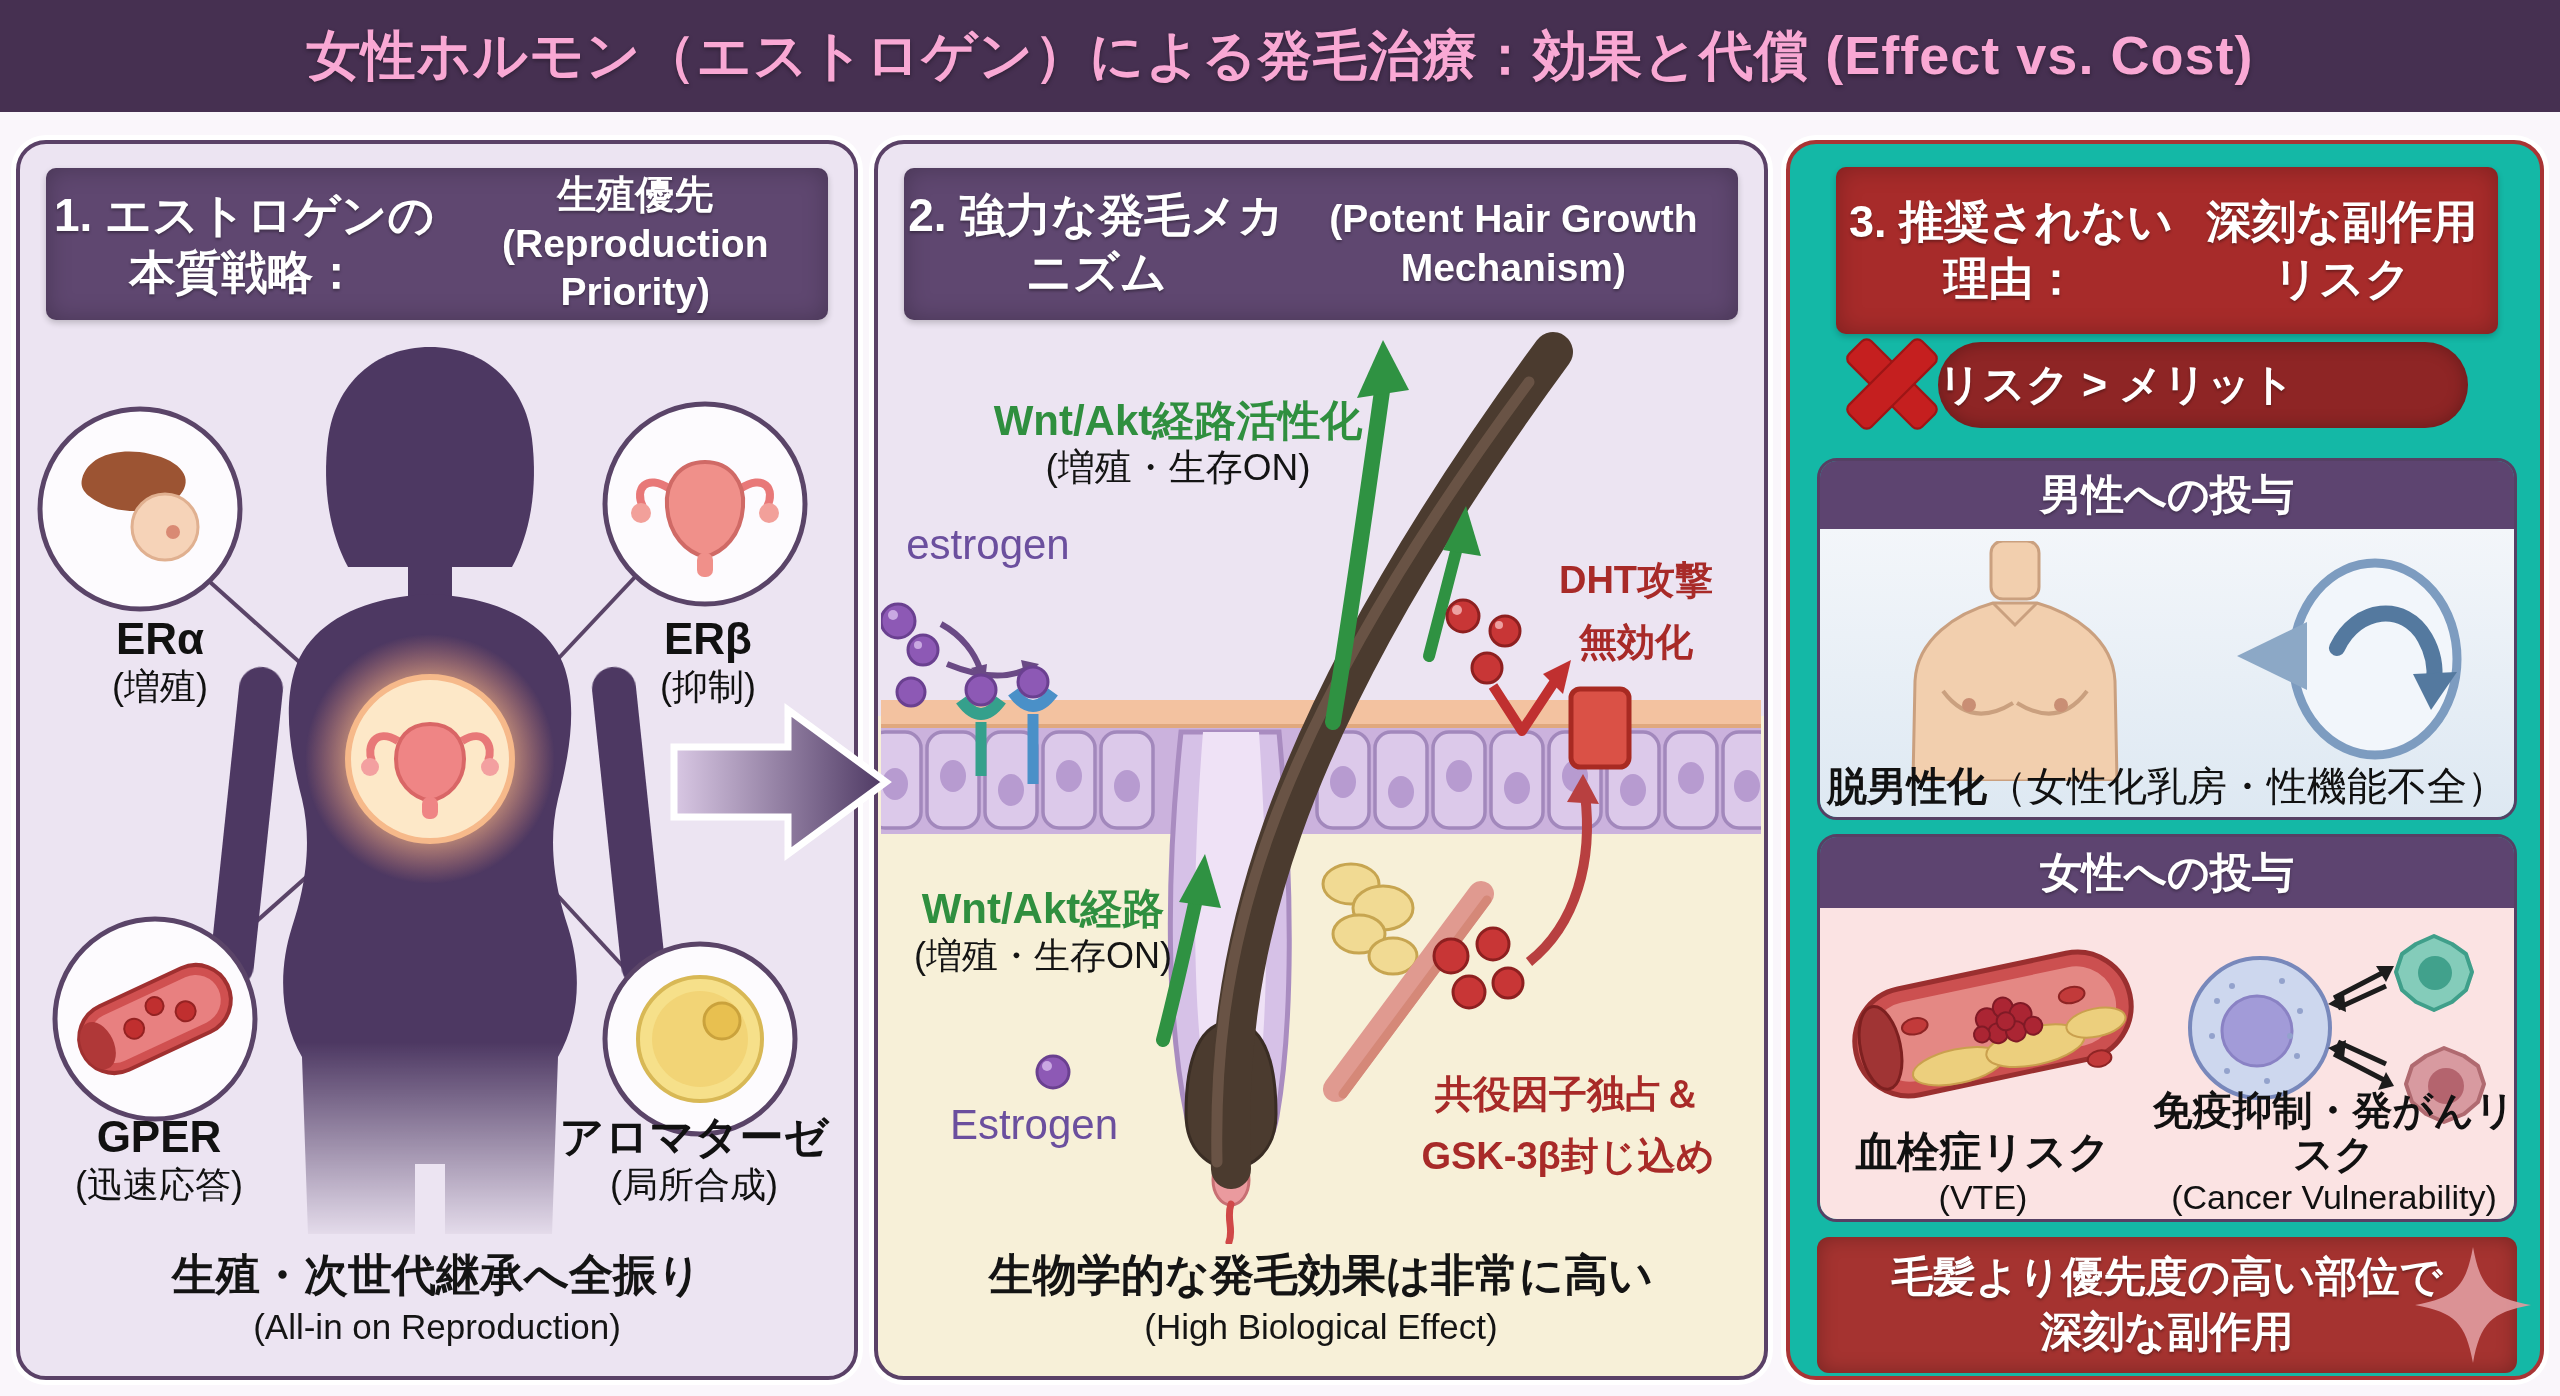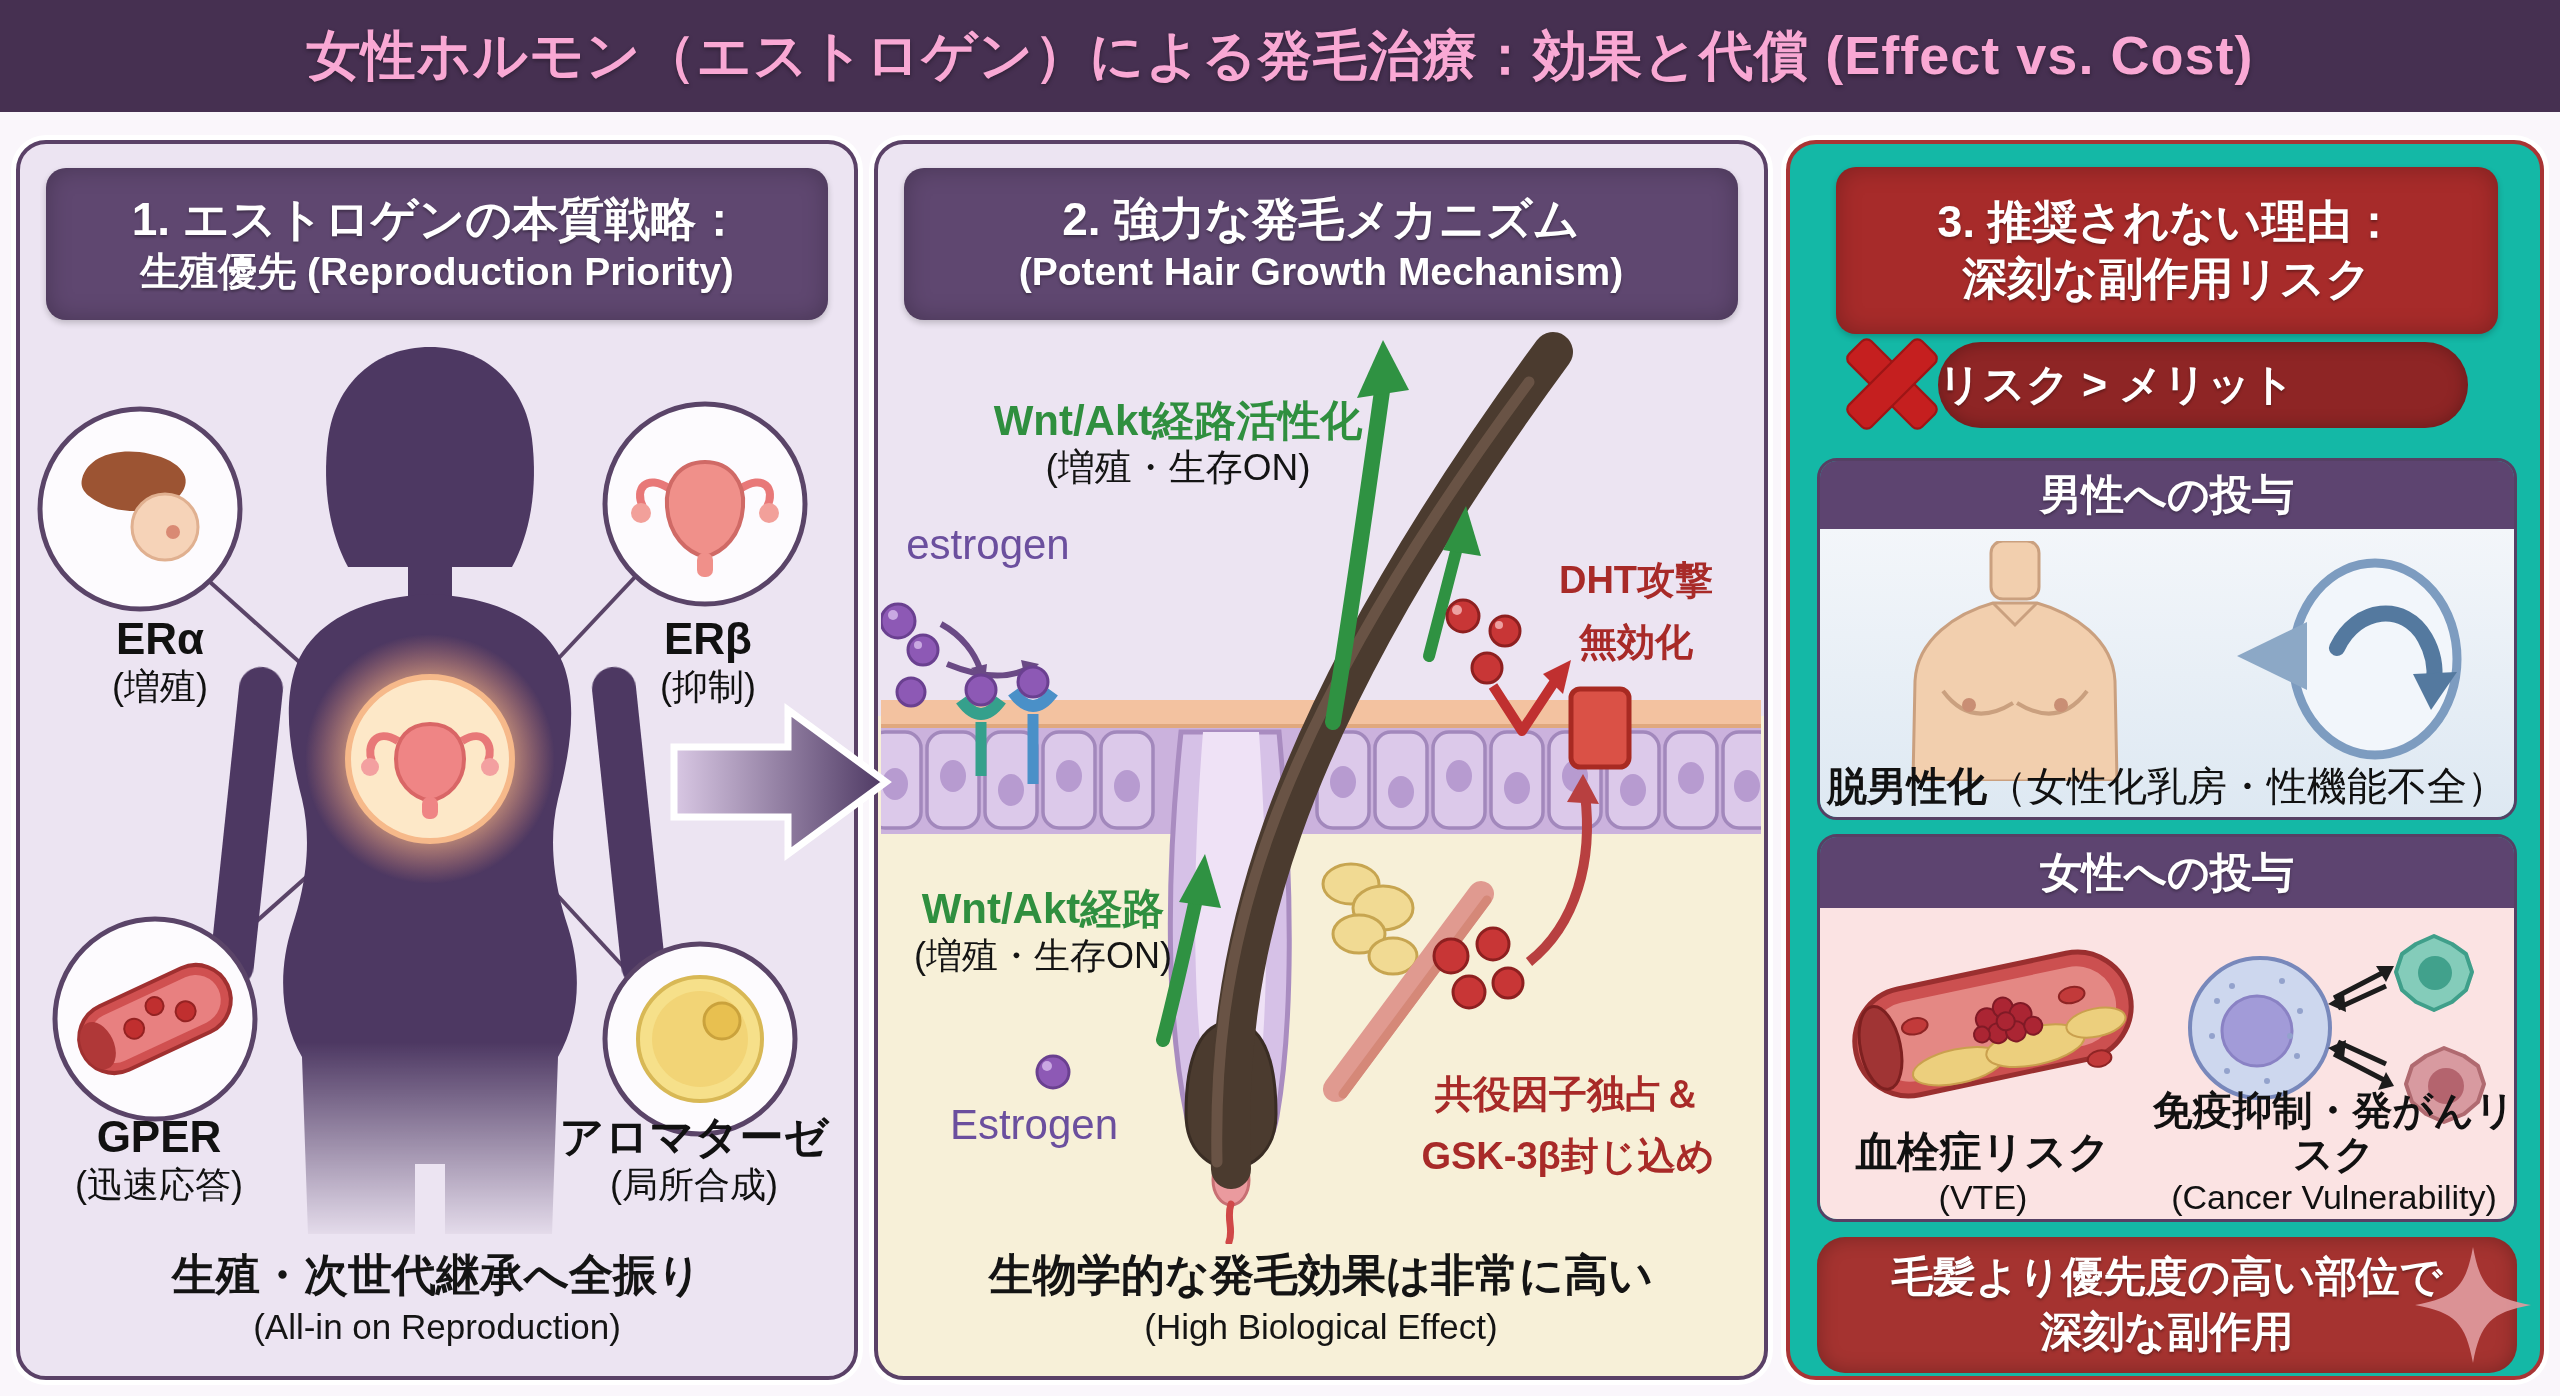--- a/index.html
+++ b/index.html
@@ -13,21 +13,21 @@
   #titlebar .t{color:#f9a8d4;font-size:54px;font-weight:800;letter-spacing:1px;
     text-shadow:0 2px 4px rgba(0,0,0,.35);white-space:nowrap;}
 
   
   .panel{position:absolute;top:140px;height:1240px;border-radius:30px;}
   #panel1{left:16px;width:842px;background:#ece4f2;border:4px solid #5a4167;box-shadow:0 0 0 5px #fff;}
   #panel2{left:874px;width:894px;border:4px solid #5a4167;box-shadow:0 0 0 5px #fff;
     background:linear-gradient(180deg,#ece4f2 0px,#ece4f2 572px,#f7f0d8 572px);}
   #panel3{left:1786px;width:758px;background:#14b8a6;border:4px solid #a93434;box-shadow:0 0 0 5px #fff;}
 
-  .phead{position:absolute;border-radius:20px;display:flex;flex-direction:column;
+  .phead{position:absolute;border-radius:10px;display:flex;flex-direction:row;
     align-items:center;justify-content:center;color:#fff;text-align:center;
     box-shadow:inset 0 0 24px rgba(0,0,0,.25),0 3px 6px rgba(0,0,0,.2);}
   .phead .l1{font-size:46px;font-weight:800;line-height:1.25;text-shadow:0 2px 3px rgba(0,0,0,.35);}
   .phead .l2{font-size:39px;font-weight:800;line-height:1.25;text-shadow:0 2px 3px rgba(0,0,0,.35);}
   #p1head,#p2head{left:26px;right:26px;top:24px;height:152px;background:#5f4770;}
   #p3head{left:46px;right:42px;top:23px;height:167px;background:#a72b2a;}
 
   .pfoot{position:absolute;left:0;right:0;text-align:center;color:#141414;}
   .pfoot .f1{font-size:44px;font-weight:800;line-height:1.2;}
   .pfoot .f2{font-size:35px;font-weight:400;line-height:1.4;}
@@ -61,21 +61,21 @@
   #malecap .b{font-weight:800;}
   #femalebox{top:690px;height:388px;}
   #femalebody{position:relative;height:314px;background:#fbe3e3;}
   .fcap{position:absolute;bottom:4px;text-align:center;color:#111;}
   .fcap .n{font-size:42px;font-weight:800;line-height:1.1;}
   .fcap .s{font-size:34px;font-weight:400;line-height:1.25;}
   #fcap1{left:8px;width:310px;}
   #fcap2{left:318px;width:392px;}
 
   #p3foot{position:absolute;left:27px;top:1093px;width:700px;height:136px;background:#a53330;
-    border-radius:28px;display:flex;flex-direction:column;align-items:center;justify-content:center;
+    border-radius:12px;display:flex;flex-direction:column;align-items:center;justify-content:center;
     box-shadow:inset 0 0 20px rgba(0,0,0,.28);}
   #p3foot .f1,#p3foot .f2{color:#fff;font-size:42px;font-weight:800;line-height:1.3;
     text-shadow:0 2px 3px rgba(0,0,0,.35);}
   #sparkle{position:absolute;right:-14px;top:10px;width:116px;height:116px;}
 
   .abs{position:absolute;}
   svg{display:block;}
 </style>
 </head>
 <body>

